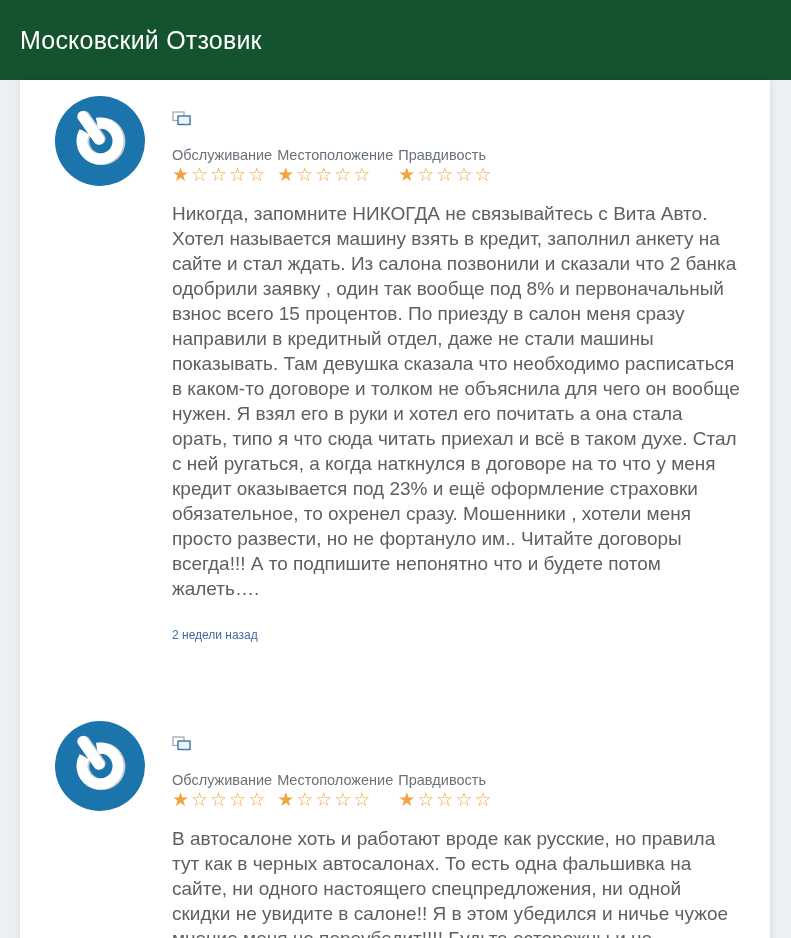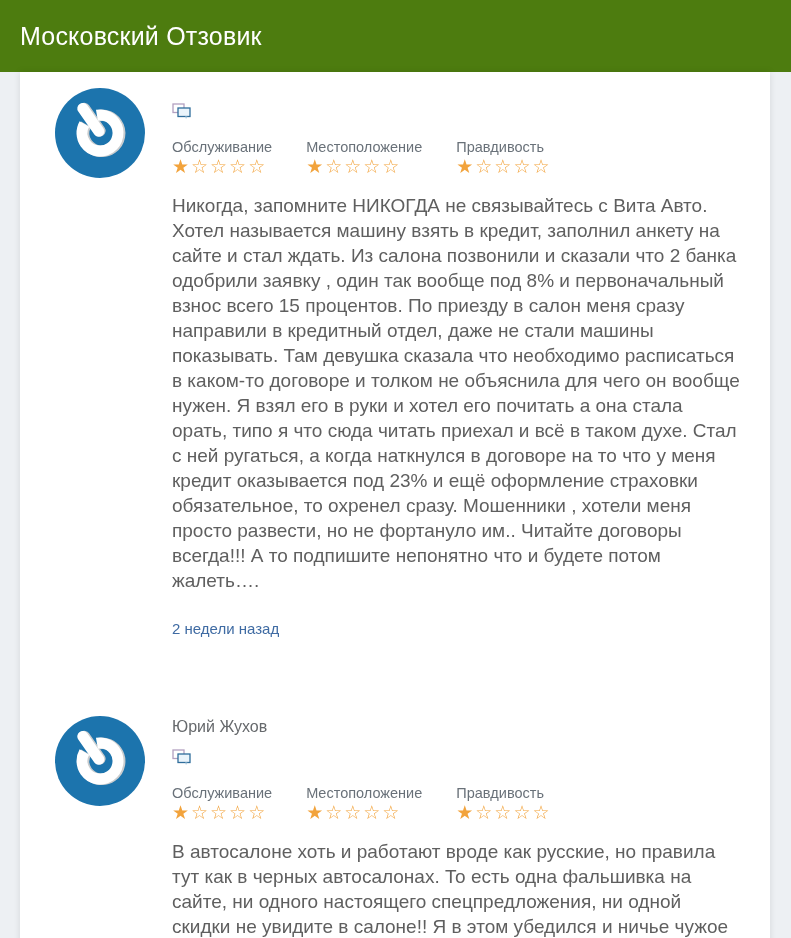--- a/index.html
+++ b/index.html
@@ -5,22 +5,22 @@
   * { margin: 0; padding: 0; box-sizing: border-box; }
   html, body {
     width: 791px;
     font-family: "Liberation Sans", "DejaVu Sans", sans-serif;
   }
   body {
     min-height: 938px;
     background: #edf0f3;
   }
   .site-header {
-    height: 72px;
-    background: #4d7c0f;
+    height: 80px;
+    background: #14532d;
     display: flex;
     align-items: center;
     padding-left: 20px;
   }
   .site-title {
     color: #ffffff;
     font-size: 25px;
     font-weight: 400;
     letter-spacing: 0.2px;
   }
@@ -54,21 +54,21 @@
     font-weight: 400;
   }
   .comments-icon-wrap {
     margin-top: 13px;
     display: inline-block;
     cursor: pointer;
     line-height: 0;
   }
   .ratings-row {
     display: flex;
-    gap: 34px;
+    gap: 5px;
     margin-top: 15px;
   }
   .rating-label {
     font-size: 14.5px;
     color: #697179;
   }
   .rating-stars {
     margin-top: 2px;
     font-size: 19px;
     line-height: 19px;
@@ -77,21 +77,21 @@
   }
   .review-text {
     margin-top: 17px;
     font-size: 19px;
     line-height: 25px;
     color: #5f5f5f;
   }
   .review-date {
     display: inline-block;
     margin-top: 27px;
-    font-size: 15px;
+    font-size: 12px;
     color: #3f6ba3;
     text-decoration: none;
     cursor: pointer;
   }
 </style>
 </head>
 <body>
 
 <header class="site-header">
   <div class="site-title">Московский Отзовик</div>
@@ -150,21 +150,20 @@
         <g transform="rotate(-35 45 45)">
           <circle cx="45" cy="45" r="18" fill="none" stroke="#c9ccce" stroke-width="11.5" pathLength="100" stroke-dasharray="86 14" stroke-dashoffset="18" transform="translate(1.2 1.2)"></circle>
           <line x1="46.2" y1="43" x2="46.2" y2="16" stroke="#c9ccce" stroke-width="11.5" stroke-linecap="round"></line>
           <circle cx="45" cy="45" r="18" fill="none" stroke="#ffffff" stroke-width="11" pathLength="100" stroke-dasharray="86 14" stroke-dashoffset="18"></circle>
           <line x1="45" y1="43" x2="45" y2="15" stroke="#ffffff" stroke-width="11" stroke-linecap="round"></line>
         </g>
       </svg>
     </div>
 
     <div class="review-body">
-      <div class="author-name">Юрий Жухов</div>
 
       <span class="comments-icon-wrap">
         <svg width="20" height="17" viewBox="0 0 20 17">
           <rect x="1" y="1" width="11" height="8.5" fill="#ffffff" stroke="#b3a0c0" stroke-width="1.3"></rect>
           <rect x="6" y="5" width="12" height="8.5" fill="#eaf4fb" stroke="#2f6d9b" stroke-width="1.3"></rect>
           <path d="M13 13.5 L15.5 13.5 L14 16 Z" fill="#aac9de"></path>
         </svg>
       </span>
 
       <div class="ratings-row">

